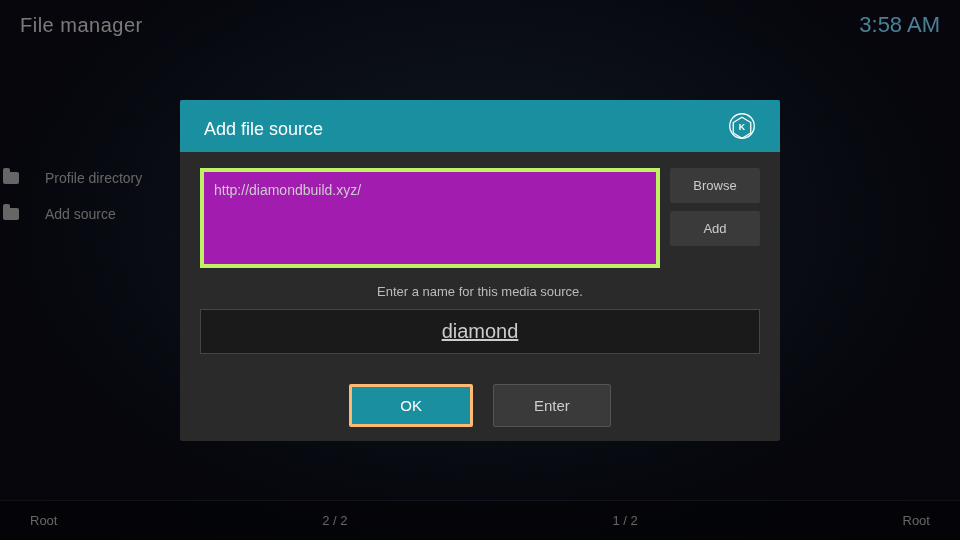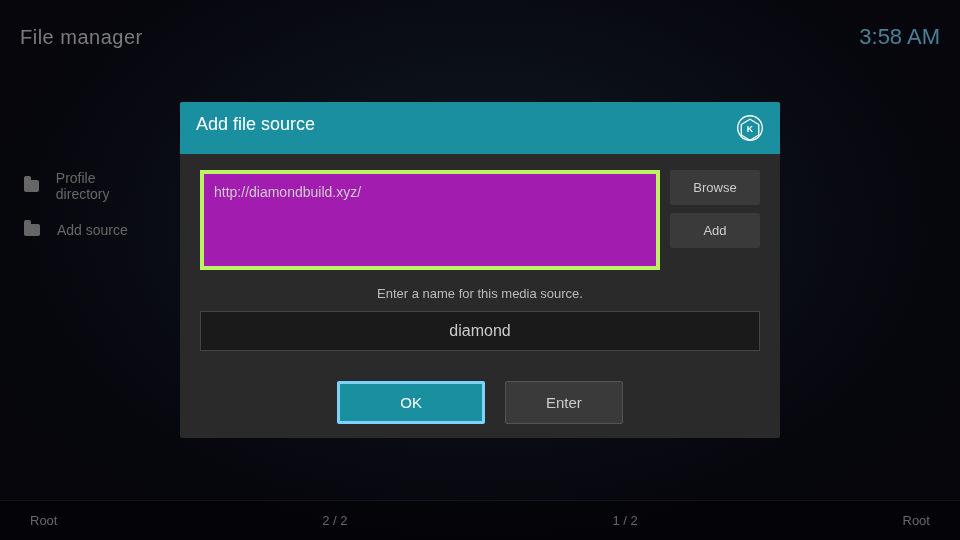--- a/index.html
+++ b/index.html
@@ -21,21 +21,21 @@
       position: absolute;
       top: 0; left: 0; right: 0; bottom: 0;
       background: radial-gradient(ellipse at 50% 40%, rgba(30,50,70,0.5) 0%, rgba(10,10,20,0.9) 70%);
       pointer-events: none;
       z-index: 0;
     }
 
     
     #header {
       position: absolute;
-      top: 12px; left: 0; right: 0;
+      top: 0; left: 0; right: 0;
       height: 50px;
       display: flex;
       align-items: center;
       justify-content: space-between;
       padding: 12px 20px;
       z-index: 1;
     }
 
     #app-title {
       color: #ccc;
@@ -57,25 +57,25 @@
       left: 0;
       width: 170px;
       bottom: 40px;
       z-index: 1;
       padding-top: 110px;
     }
 
     .sidebar-item {
       display: flex;
       align-items: center;
-      padding: 10px 24px;
+      padding: 10px 3px;
       color: #aaa;
       font-size: 14px;
       cursor: pointer;
-      gap: 17px;
+      gap: 26px;
     }
 
     .folder-icon {
       display: inline-block;
       width: 16px;
       height: 12px;
       background: #aaa;
       border-radius: 0 2px 2px 2px;
       position: relative;
     }
@@ -123,23 +123,23 @@
     
     #dialog {
       width: 600px;
       background: #2a2a2a;
       border-radius: 2px;
       overflow: hidden;
     }
 
     #dialog-header {
       background: #1a8fa0;
-      padding: 12px 16px;
-      display: flex;
-      align-items: flex-start;
+      padding: 12px 24px;
+      display: flex;
+      align-items: flex-end;
       justify-content: space-between;
     }
 
     #dialog-title {
       color: #fff;
       font-size: 18px;
       font-weight: 400;
     }
 
     #kodi-logo {
@@ -204,39 +204,40 @@
       color: #bbb;
       font-size: 13px;
       margin-bottom: 10px;
     }
 
     #name-input {
       width: 100%;
       background: #1a1a1a;
       border: 1px solid #444;
       color: #ccc;
-      font-size: 16px;
+      font-size: 20px;
       padding: 10px;
       text-align: center;
       font-family: Arial, sans-serif;
+      text-decoration: underline;
     }
 
     #dialog-footer {
       padding: 14px 20px;
       display: flex;
       justify-content: center;
       gap: 20px;
     }
 
     #ok-btn {
       background: #1a8fa0;
-      border: 3px solid #7dd3fc;
+      border: 3px solid #fdba74;
       color: #fff;
       font-size: 15px;
-      padding: 10px 60px;
+      padding: 10px 48px;
       cursor: pointer;
       border-radius: 2px;
     }
 
     #cancel-btn {
       background: #3a3a3a;
       border: 1px solid #555;
       color: #ccc;
       font-size: 15px;
       padding: 10px 40px;

